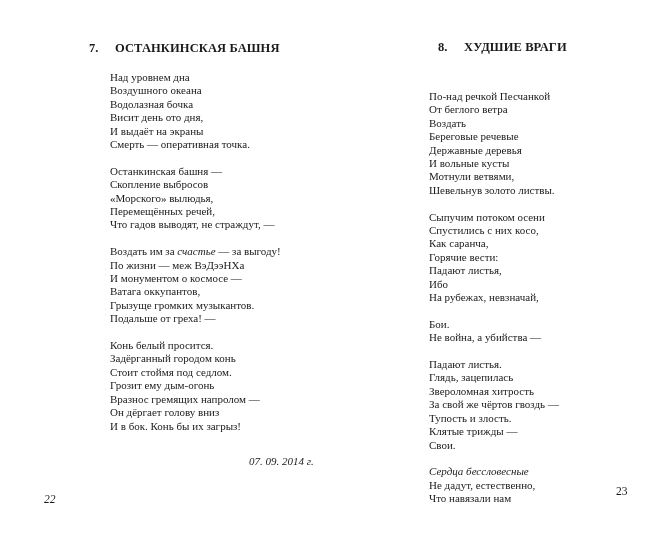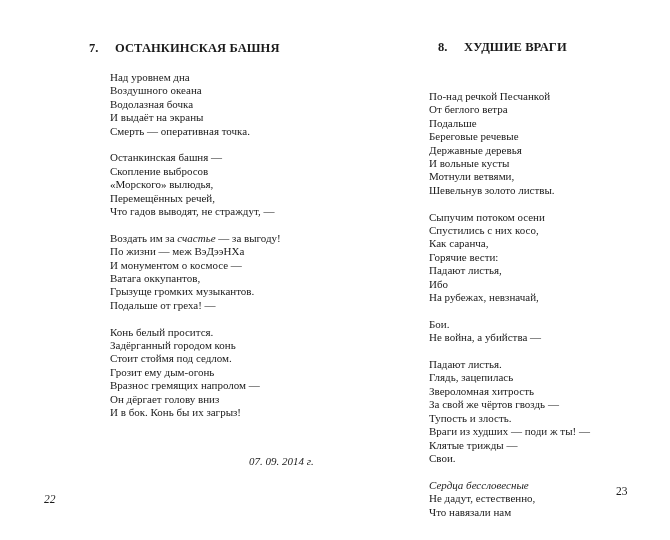--- a/index.html
+++ b/index.html
@@ -30,20 +30,21 @@
 <div class="page left">
   <div class="heading" style="left:89px; top:41px;">
     <span class="num">7.</span><span>ОСТАНКИНСКАЯ БАШНЯ</span>
   </div>
 
   <div class="poem" style="left:110px; top:71px;">
     <div class="stanza">
       <span class="line">Над уровнем дна</span>
       <span class="line">Воздушного океана</span>
       <span class="line">Водолазная бочка</span>
+      <span class="line">Висит день ото дня,</span>
       <span class="line">И выдаёт на экраны</span>
       <span class="line">Смерть — оперативная точка.</span>
     </div>
     <div class="stanza">
       <span class="line">Останкинская башня —</span>
       <span class="line">Скопление выбросов</span>
       <span class="line">«Морского» вылюдья,</span>
       <span class="line">Перемещённых речей,</span>
       <span class="line">Что гадов выводят, не страждут, —</span>
     </div>
@@ -72,21 +73,21 @@
 
 <div class="page right">
   <div class="heading" style="left:103px; top:40px;">
     <span class="num">8.</span><span>ХУДШИЕ ВРАГИ</span>
   </div>
 
   <div class="poem" style="left:94px; top:64px;margin-top:26px;">
     <div class="stanza">
       <span class="line">По-над речкой Песчанкой</span>
       <span class="line">От беглого ветра</span>
-      <span class="line">Подальше</span>
+      <span class="line">Воздать</span>
       <span class="line">Береговые речевые</span>
       <span class="line">Державные деревья</span>
       <span class="line">И вольные кусты</span>
       <span class="line">Мотнули ветвями,</span>
       <span class="line">Шевельнув золото листвы.</span>
     </div>
     <div class="stanza">
       <span class="line">Сыпучим потоком осени</span>
       <span class="line">Спустились с них косо,</span>
       <span class="line">Как саранча,</span>
@@ -98,21 +99,20 @@
     <div class="stanza">
       <span class="line">Бои.</span>
       <span class="line">Не война, а убийства —</span>
     </div>
     <div class="stanza">
       <span class="line">Падают листья.</span>
       <span class="line">Глядь, зацепилась</span>
       <span class="line">Звероломная хитрость</span>
       <span class="line">За свой же чёртов гвоздь —</span>
       <span class="line">Тупость и злость.</span>
-      <span class="line">Враги из худших — поди ж ты! —</span>
       <span class="line">Клятые трижды —</span>
       <span class="line">Свои.</span>
     </div>
     <div class="stanza">
       <span class="line it">Сердца бессловесные</span>
       <span class="line">Не дадут, естественно,</span>
       <span class="line">Что навязали нам</span>
     </div>
   </div>
 

